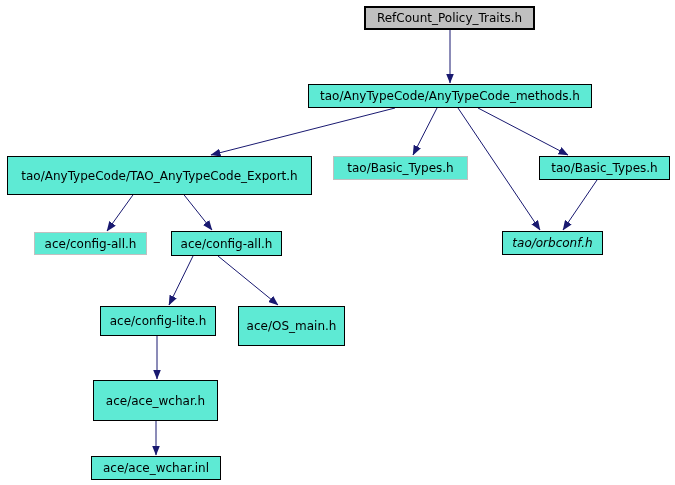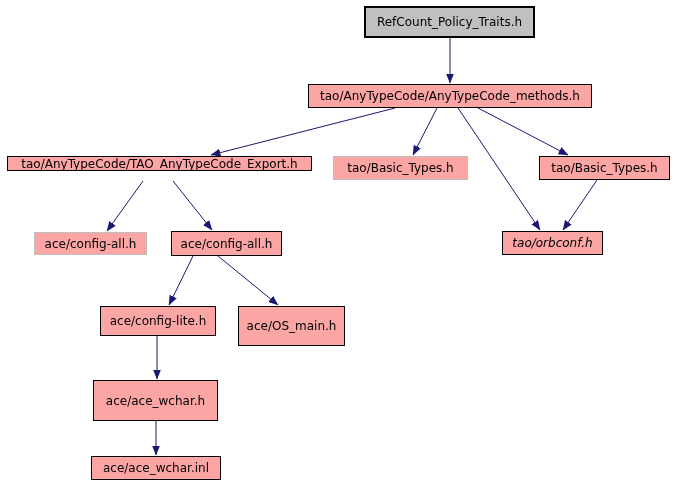--- a/index.html
+++ b/index.html
@@ -24,21 +24,21 @@
   }
   .node {
     position: absolute;
     box-sizing: border-box;
     display: flex;
     align-items: center;
     justify-content: center;
     white-space: nowrap;
     font-size: 12px;
     color: #000000;
-    background: #fca5a5;
+    background: #5eead4;
     border: 1px solid #000000;
   }
   .node.main {
     background: #c0c0c0;
     border: 2px solid #000000;
   }
   .node.external {
     border: 1px solid #c0c0c0;
   }
 </style>
@@ -61,23 +61,23 @@
         <line x1="597" y1="180" x2="563" y2="230" stroke="#191970" stroke-width="1" marker-end="url(#arrowhead)"></line>
         <line x1="143" y1="181" x2="107" y2="231" stroke="#191970" stroke-width="1" marker-end="url(#arrowhead)"></line>
         <line x1="173" y1="181" x2="212" y2="230" stroke="#191970" stroke-width="1" marker-end="url(#arrowhead)"></line>
         <line x1="193" y1="256" x2="169" y2="305" stroke="#191970" stroke-width="1" marker-end="url(#arrowhead)"></line>
         <line x1="218" y1="256" x2="278" y2="305" stroke="#191970" stroke-width="1" marker-end="url(#arrowhead)"></line>
         <line x1="157" y1="331" x2="157" y2="379" stroke="#191970" stroke-width="1" marker-end="url(#arrowhead)"></line>
         <line x1="156" y1="404" x2="156" y2="455" stroke="#191970" stroke-width="1" marker-end="url(#arrowhead)"></line>
       </g>
   </svg>
   <div id="nodes">
-      <div class="node main" style="left: 364px; top: 6px; width: 171px; height: 32px;">RefCount_Policy_Traits.h</div>
+      <div class="node main" style="left: 364px; top: 6px; width: 171px; height: 24px;">RefCount_Policy_Traits.h</div>
       <div class="node normal" style="left: 308px; top: 84px; width: 284px; height: 24px;">tao/AnyTypeCode/AnyTypeCode_methods.h</div>
-      <div class="node normal" style="left: 7px; top: 156px; width: 305px; height: 15px;">tao/AnyTypeCode/TAO_AnyTypeCode_Export.h</div>
+      <div class="node normal" style="left: 7px; top: 156px; width: 305px; height: 39px;">tao/AnyTypeCode/TAO_AnyTypeCode_Export.h</div>
       <div class="node external" style="left: 333px; top: 156px; width: 135px; height: 24px;">tao/Basic_Types.h</div>
       <div class="node normal" style="left: 539px; top: 156px; width: 131px; height: 24px;">tao/Basic_Types.h</div>
       <div class="node normal" style="left: 502px; top: 231px; width: 101px; height: 24px; font-style: italic;">tao/orbconf.h</div>
       <div class="node external" style="left: 34px; top: 232px; width: 113px; height: 23px;">ace/config-all.h</div>
       <div class="node normal" style="left: 171px; top: 231px; width: 111px; height: 25px;">ace/config-all.h</div>
       <div class="node normal" style="left: 100px; top: 306px; width: 116px; height: 30px;">ace/config-lite.h</div>
       <div class="node normal" style="left: 238px; top: 306px; width: 107px; height: 40px;">ace/OS_main.h</div>
       <div class="node normal" style="left: 93px; top: 380px; width: 125px; height: 41px;">ace/ace_wchar.h</div>
       <div class="node normal" style="left: 91px; top: 456px; width: 130px; height: 24px;">ace/ace_wchar.inl</div>
     </div>

